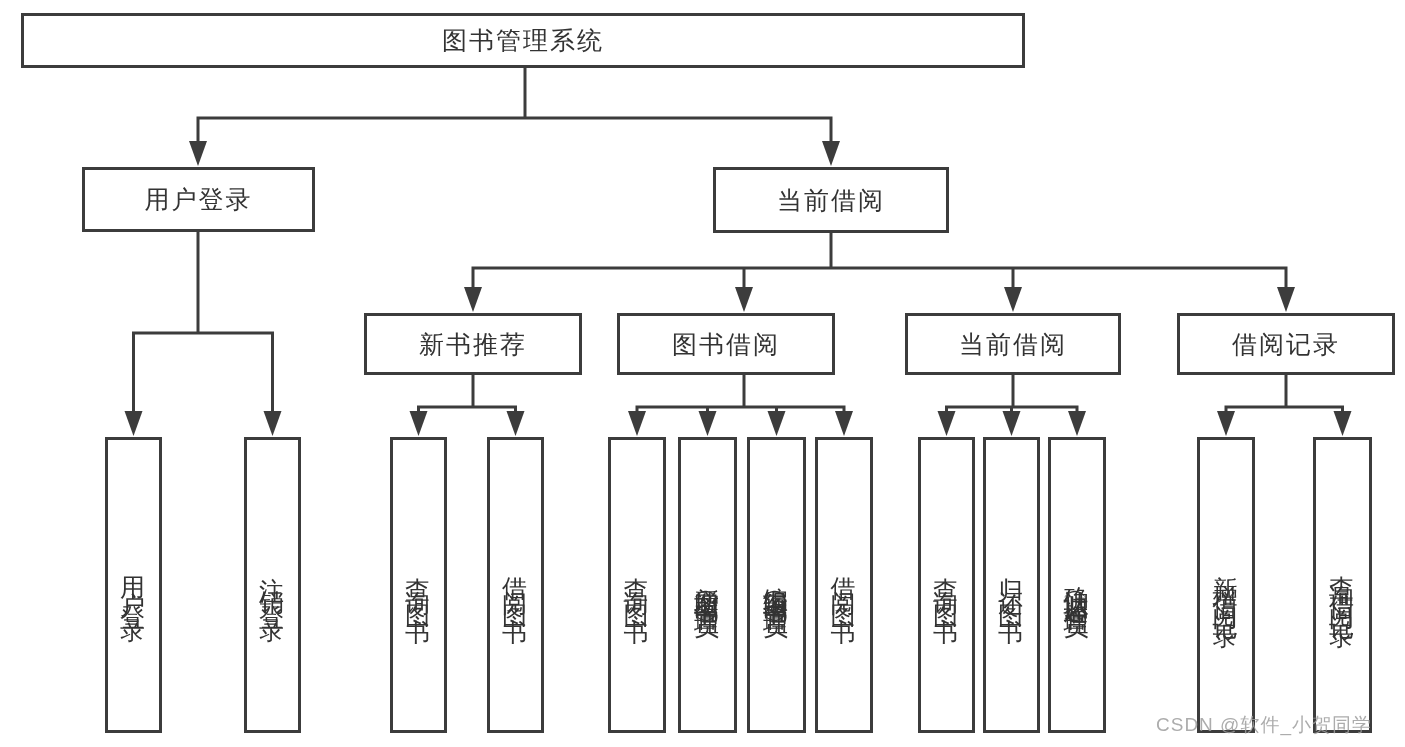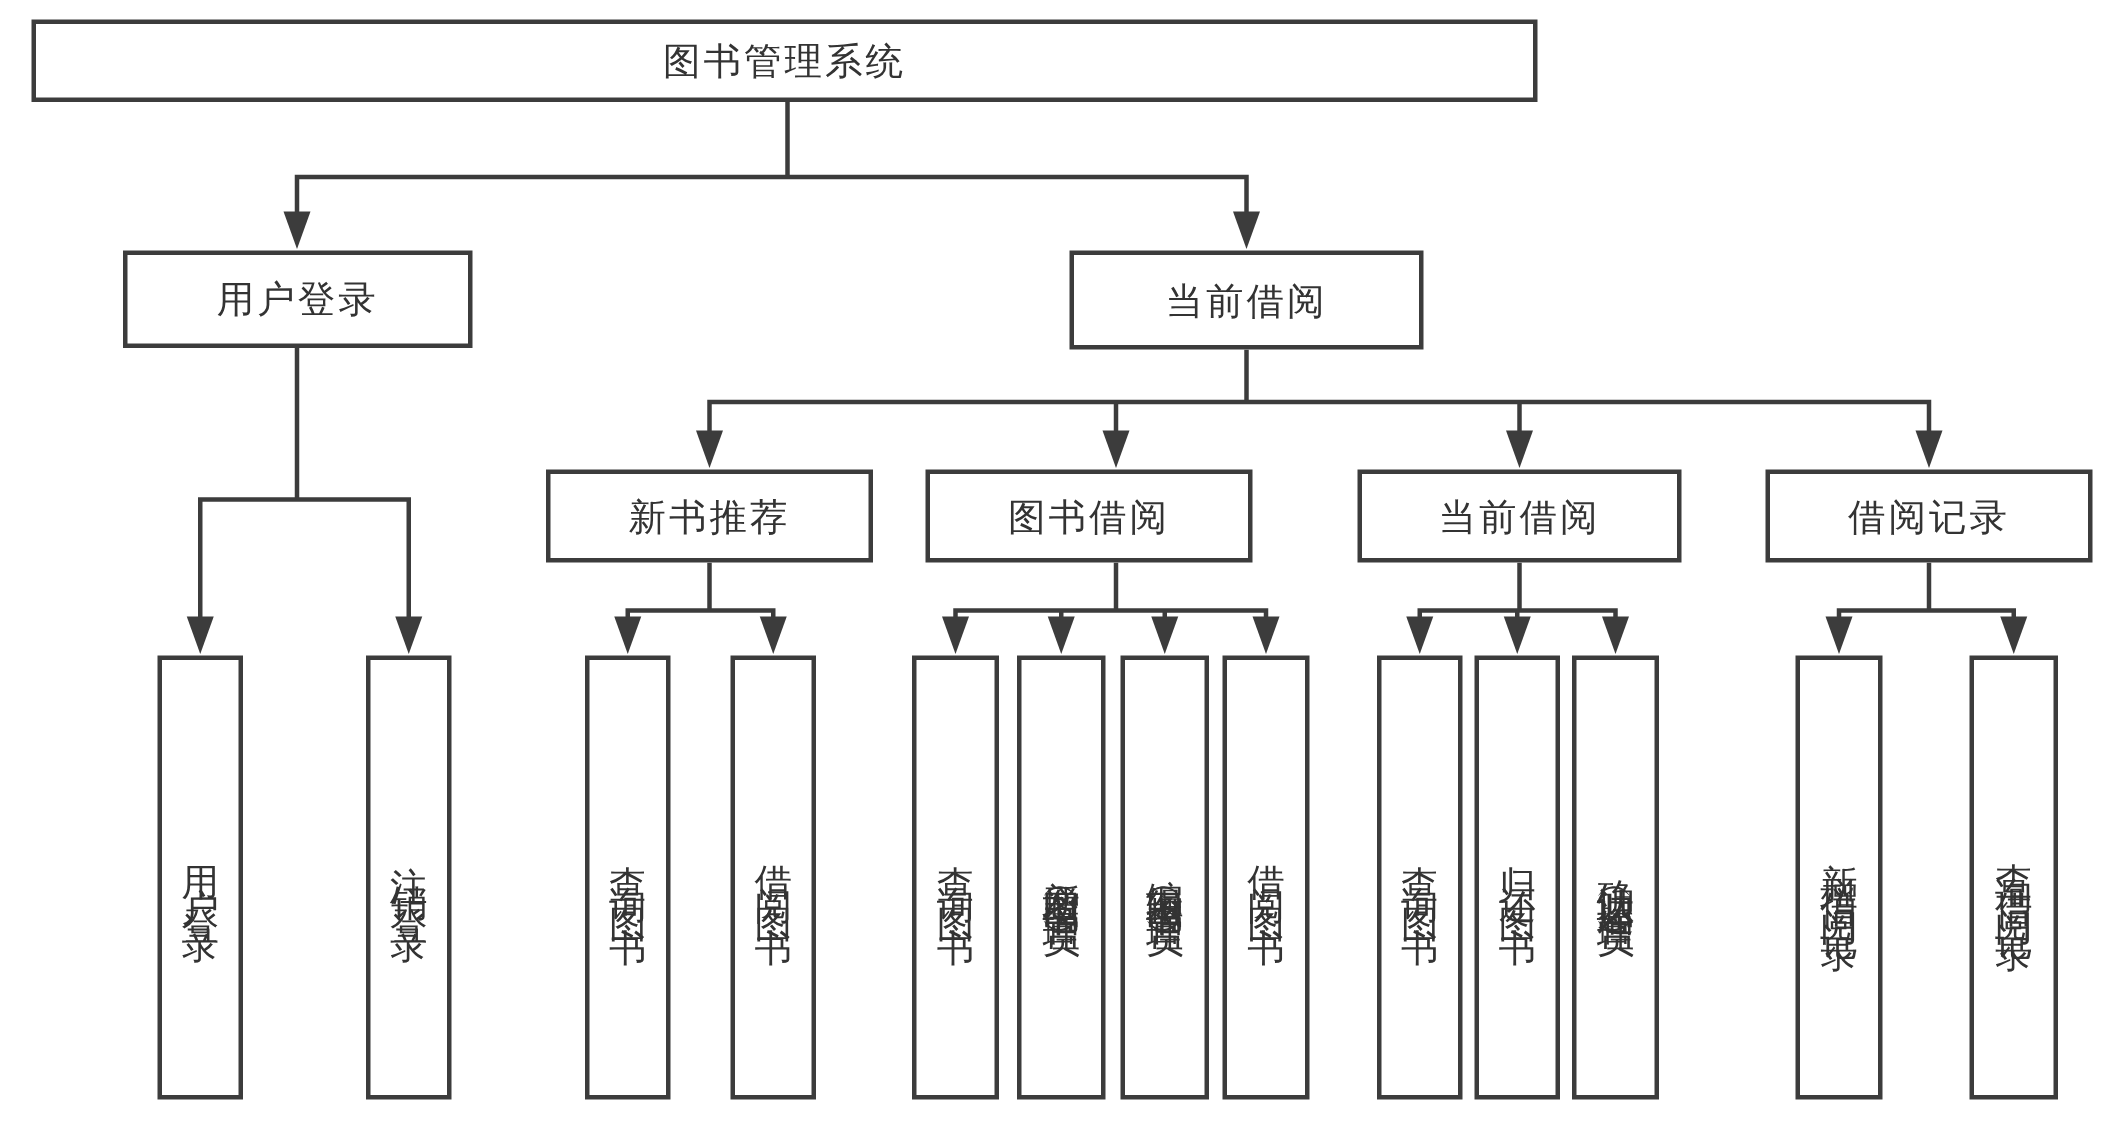--- a/index.html
+++ b/index.html
@@ -136,14 +136,15 @@
   <div class="node v sp-sm" style="left:747px; top:437px; width:59px; height:296px">编辑图书（管理员）</div>
   <div class="node v sp-lg" style="left:815px; top:437px; width:58px; height:296px">借阅图书</div>
 
   <div class="node v sp-lg" style="left:918px; top:437px; width:57px; height:296px">查询图书</div>
   <div class="node v sp-lg" style="left:983px; top:437px; width:57px; height:296px">归还图书</div>
   <div class="node v sp-sm" style="left:1048px; top:437px; width:58px; height:296px">确认归还（管理员）</div>
 
   <div class="node v sp-md" style="left:1197px; top:437px; width:58px; height:296px">新增借阅记录</div>
   <div class="node v sp-md" style="left:1313px; top:437px; width:59px; height:296px">查询借阅记录</div>
 
+  <div class="watermark">CSDN @软件_小贺同学</div>
 
 </div>
 
 </body></html>

